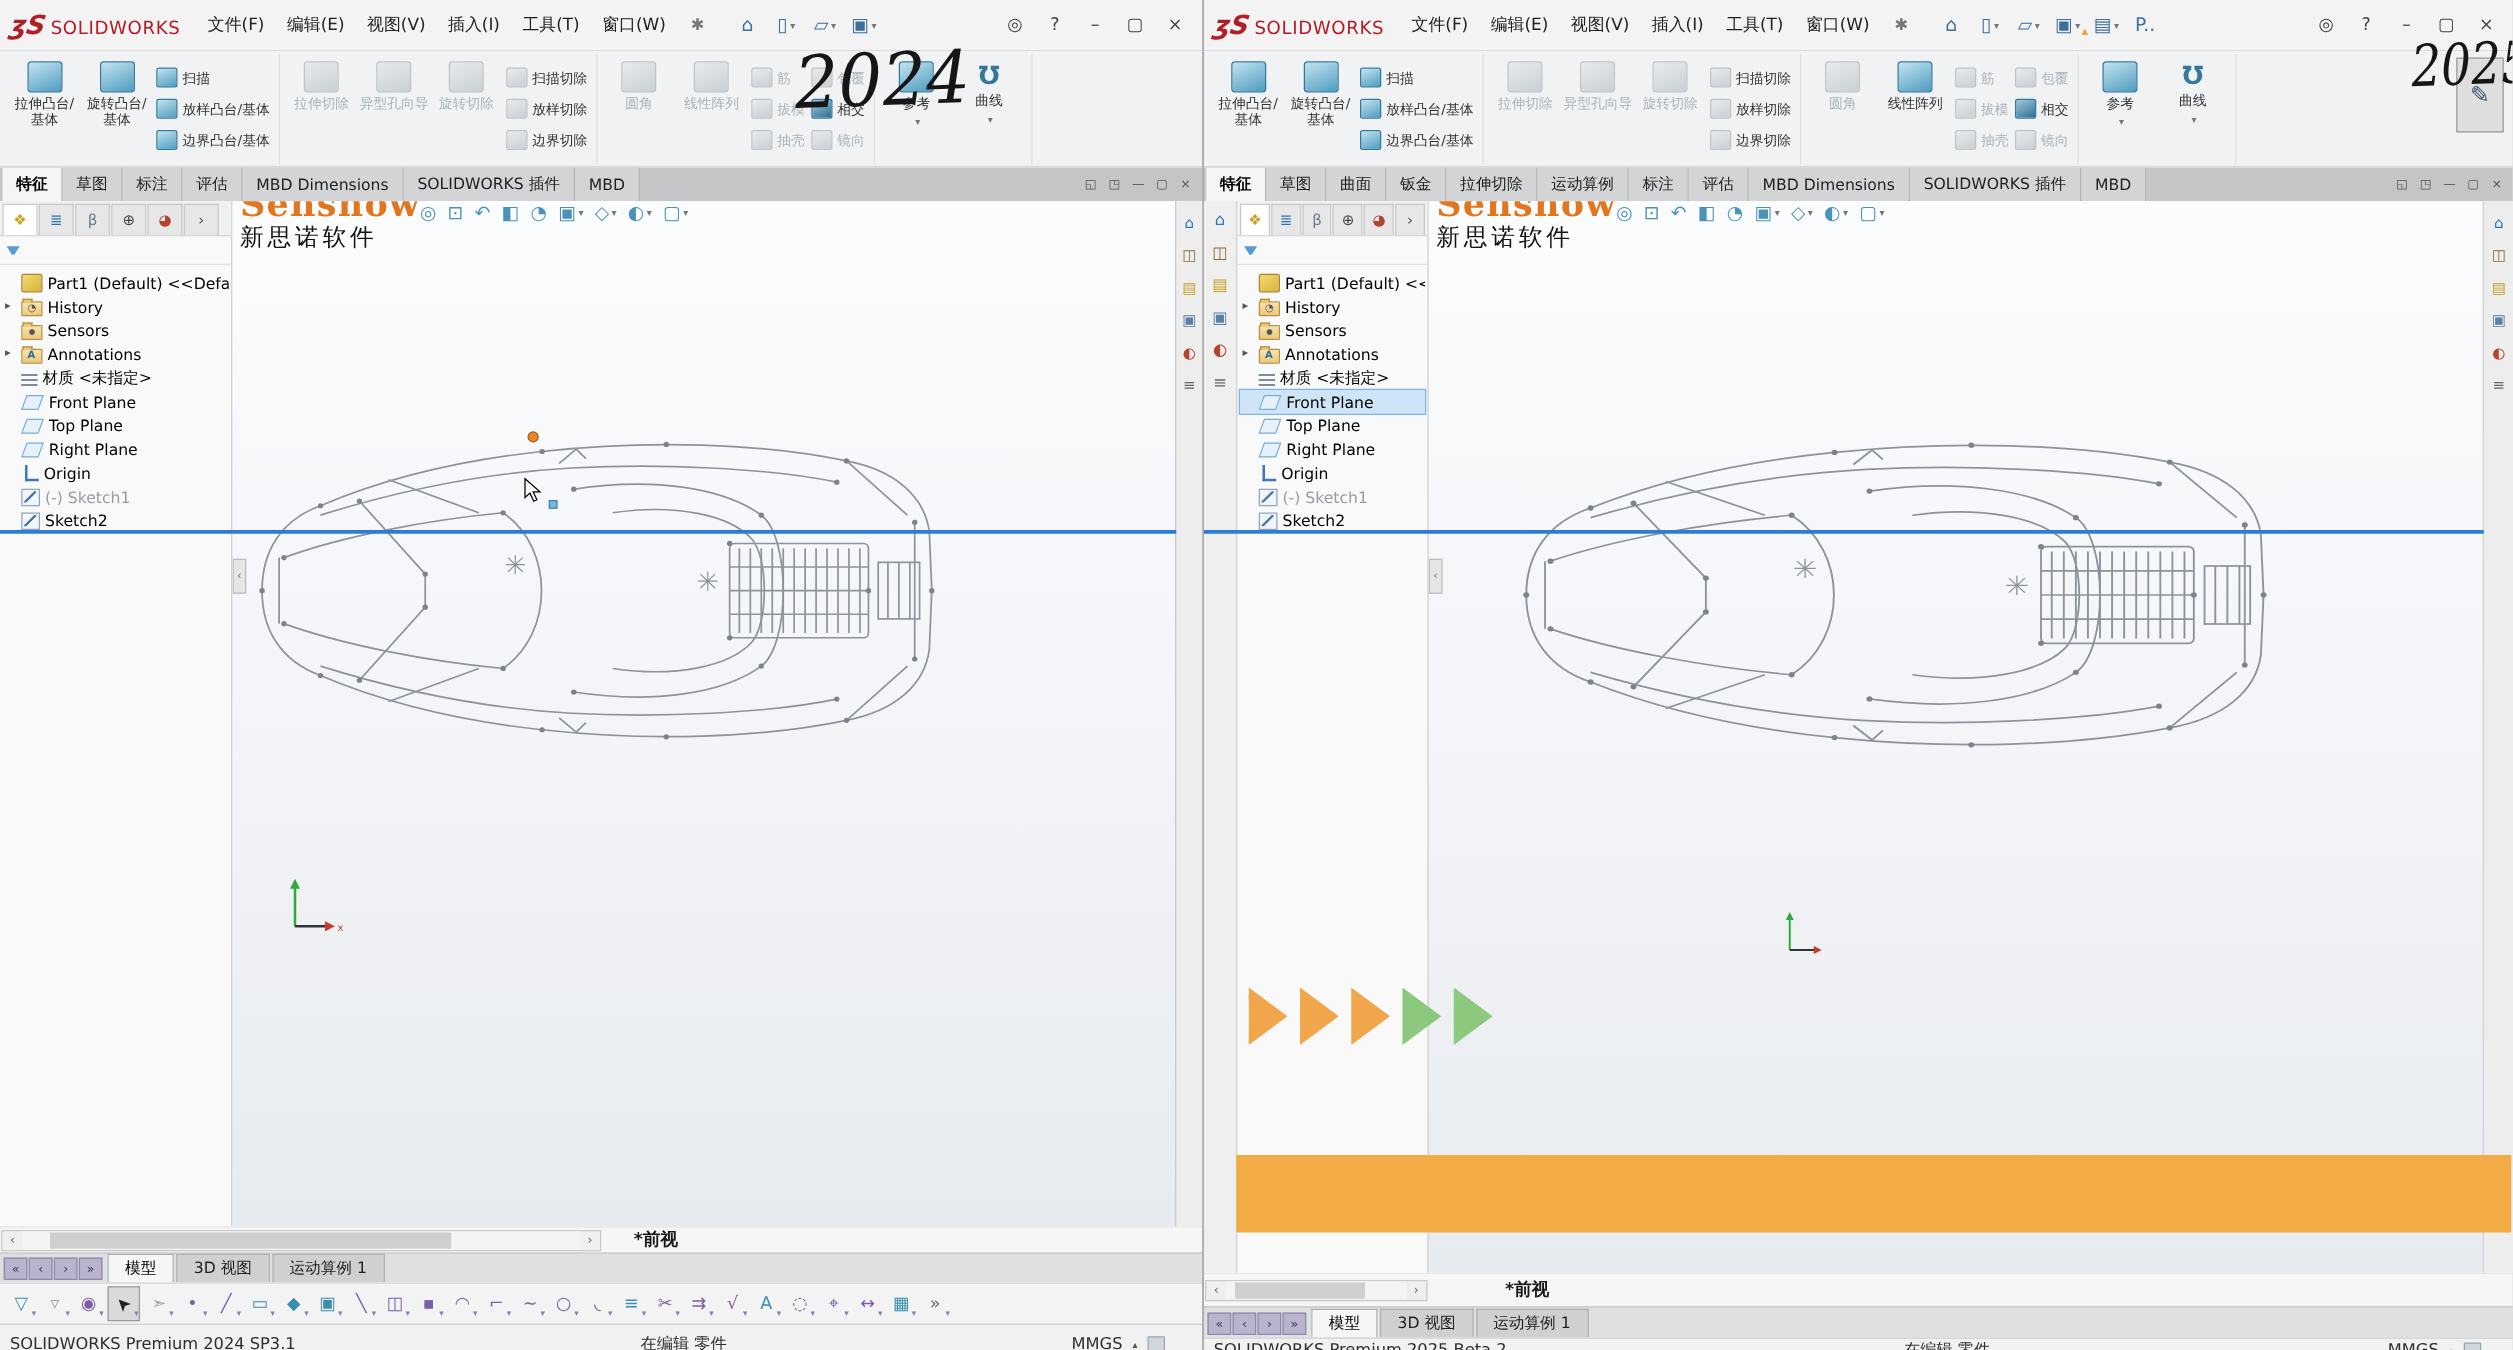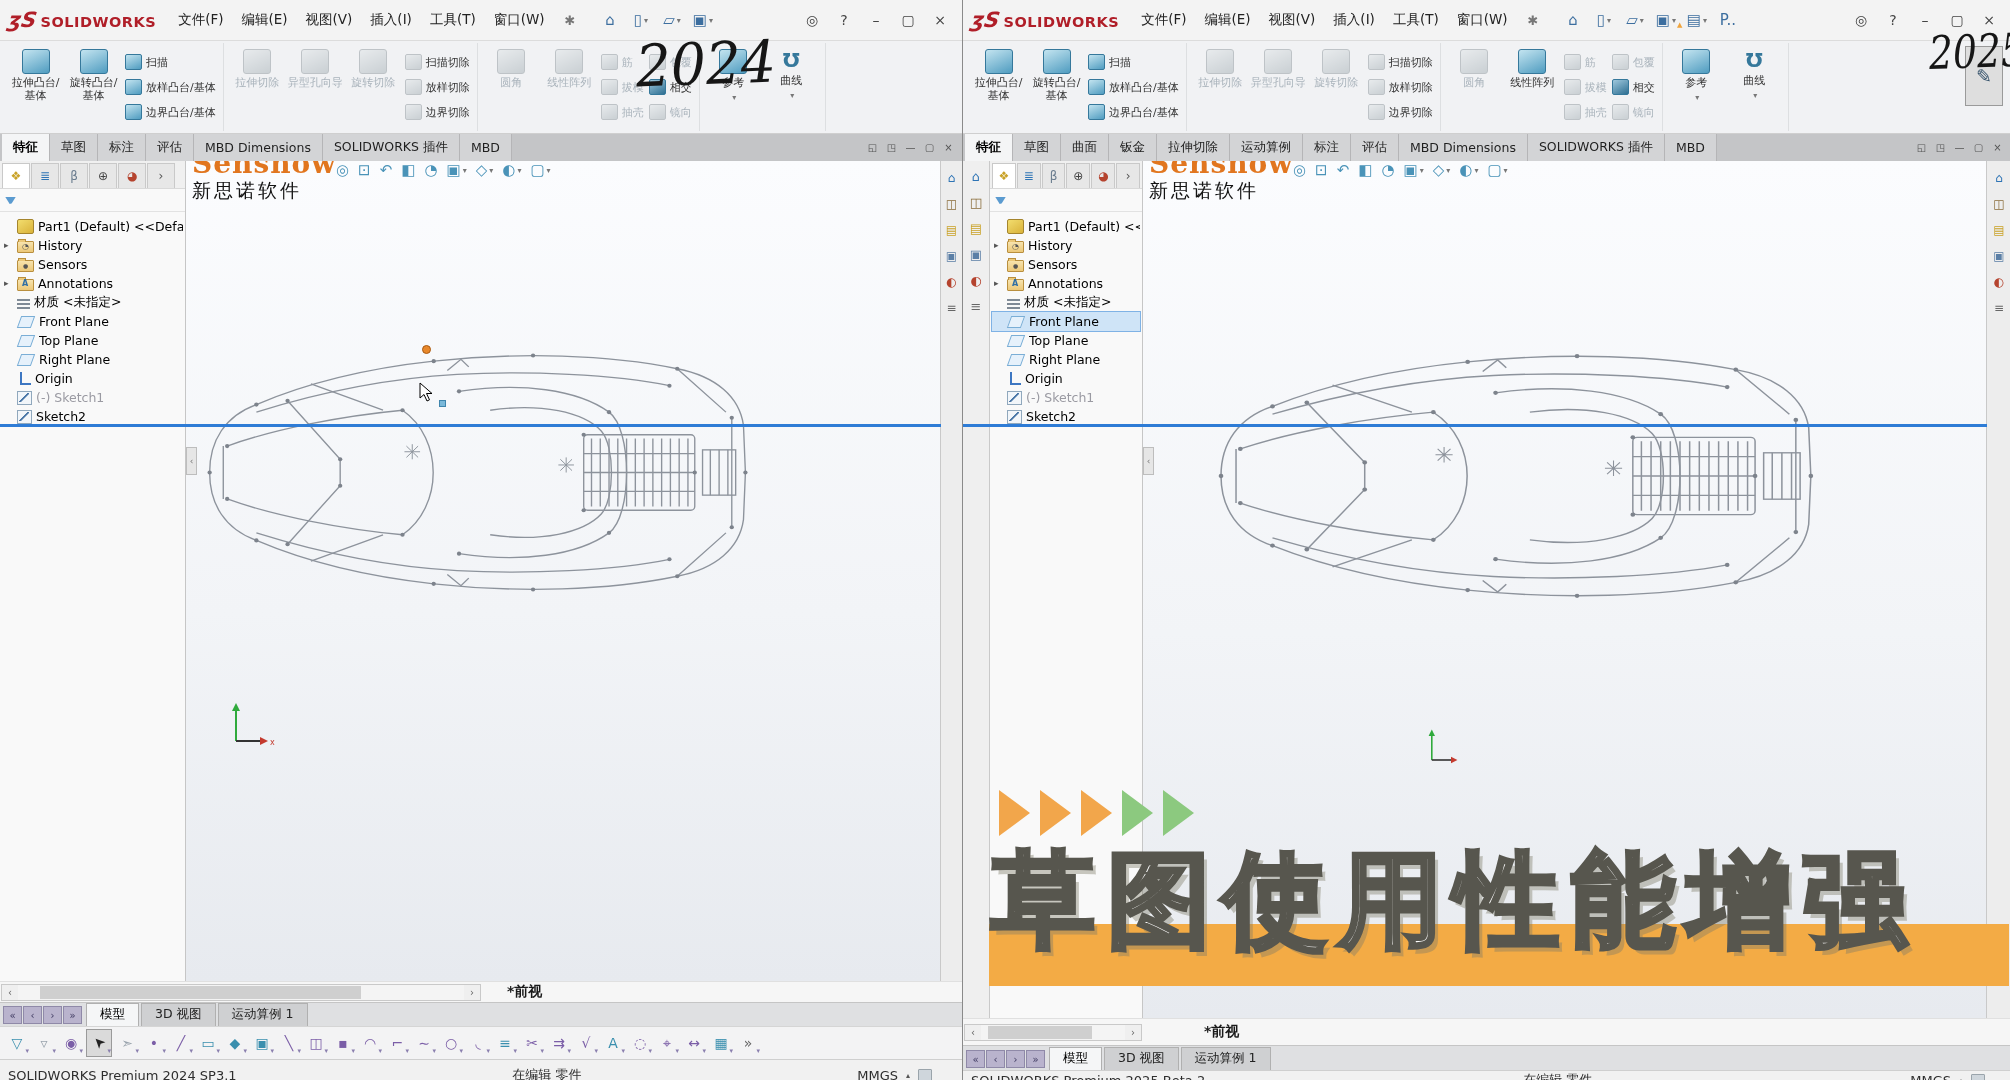--- a/index.html
+++ b/index.html
@@ -6,21 +6,21 @@
   body{width:2010px;height:1080px;position:relative;overflow:hidden;background:#9a9a9a;
        font-family:"DejaVu Sans","Liberation Sans",sans-serif;-webkit-font-smoothing:antialiased}
   .win{position:absolute;top:0;height:1080px;background:#f2f2f2;display:flex;flex-direction:column;overflow:hidden}
   #win-left{left:0;width:962px}
   #win-right{left:962px;width:1048px;border-left:1px solid #8a8a8a}
 
   
   .titlebar{height:40px;flex:none;display:flex;align-items:center;background:#f3f3f3;border-bottom:1px solid #dcdcdc;padding:0 6px;gap:1px}
   .brand{display:flex;align-items:baseline;gap:4px;margin:0 12px 0 2px;color:#b01e28;white-space:nowrap}
   .brand-glyph{font-style:italic;font-weight:bold;font-size:21px;transform:skewX(-10deg);display:inline-block}
-  .brand-name{font-weight:bold;font-size:14.5px;letter-spacing:.5px}
+  .brand-name{font-weight:normal;font-size:14.5px;letter-spacing:.5px}
   .menus{display:flex;align-items:center}
   .menu-item{font-size:13.5px;color:#222;padding:0 9px;cursor:default}
   .pin{color:#777;font-size:13px;margin:0 10px}
   .qa{display:flex;align-items:center;margin-left:8px}
   .qa-btn{min-width:25px;text-align:center;color:#3c6e9f;font-size:15px;position:relative;padding:0 3px}
   .qa-btn .g{display:inline-block}
   .sys{display:flex;align-items:center;margin-left:auto}
   .sys-btn{width:32px;text-align:center;color:#444;font-size:14px}
   .caret::after{content:"▾";font-size:8px;color:#777;margin-left:2px;vertical-align:middle}
   .warn::before{content:"▲";color:#f0a43c;font-size:7px;position:absolute;right:-1px;bottom:0}
@@ -967,20 +967,19 @@
 
   <div class="arrows" data-name="banner-arrows">
 
   <span class="arrow-tri" data-name="banner-arrow-triangle" style="color: rgb(242, 166, 75);"></span>
       <span class="arrow-tri" data-name="banner-arrow-triangle" style="color: rgb(242, 166, 75);"></span>
       <span class="arrow-tri" data-name="banner-arrow-triangle" style="color: rgb(242, 166, 75);"></span>
       <span class="arrow-tri" data-name="banner-arrow-triangle" style="color: rgb(140, 201, 127);"></span>
       <span class="arrow-tri" data-name="banner-arrow-triangle" style="color: rgb(140, 201, 127);"></span>
     </div>
   <div class="banner-bar" data-name="banner-underline-bar"></div>
-  <div class="banner-text" data-name="banner-title">草图使用性能增强</div>
   <svg class="triad-root" width="40" height="52" data-name="orientation-triad">
       <use href="#triad-sym" transform="scale(0.8)"></use>
     </svg>
 </div>
 
 <div class="year" id="year-left" data-name="year-annotation-2024">2024</div>
 <div class="year" id="year-right" data-name="year-annotation-2025">2025</div>
 
 </body></html>

